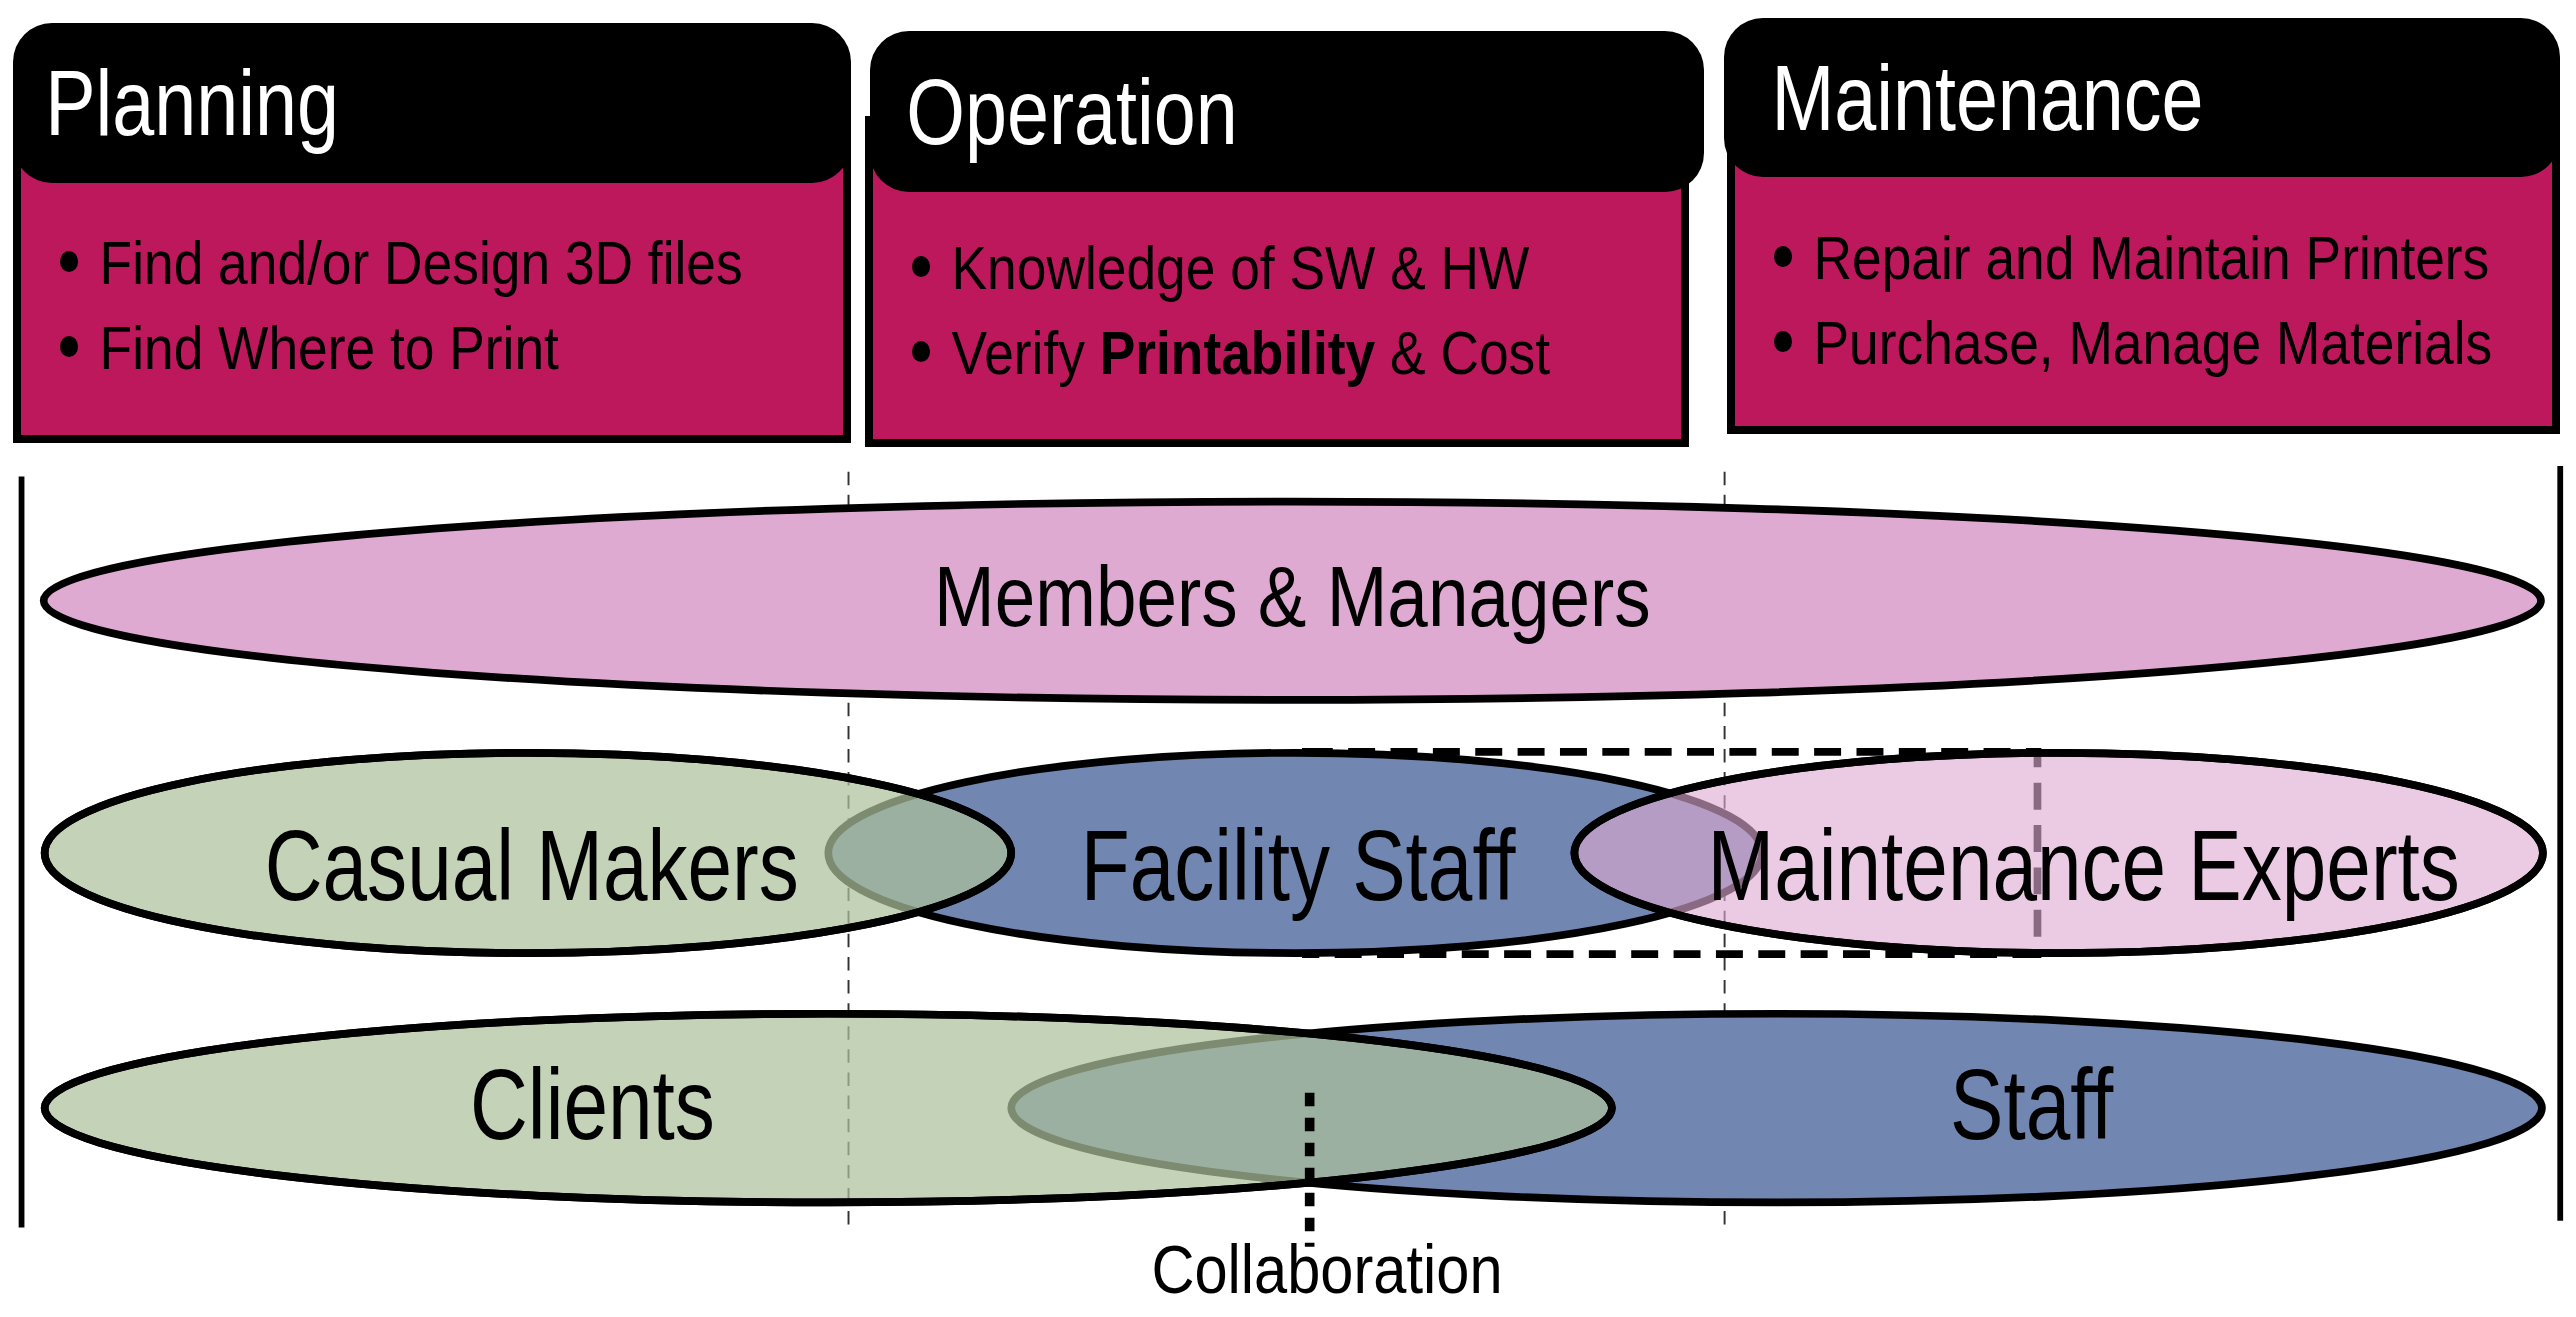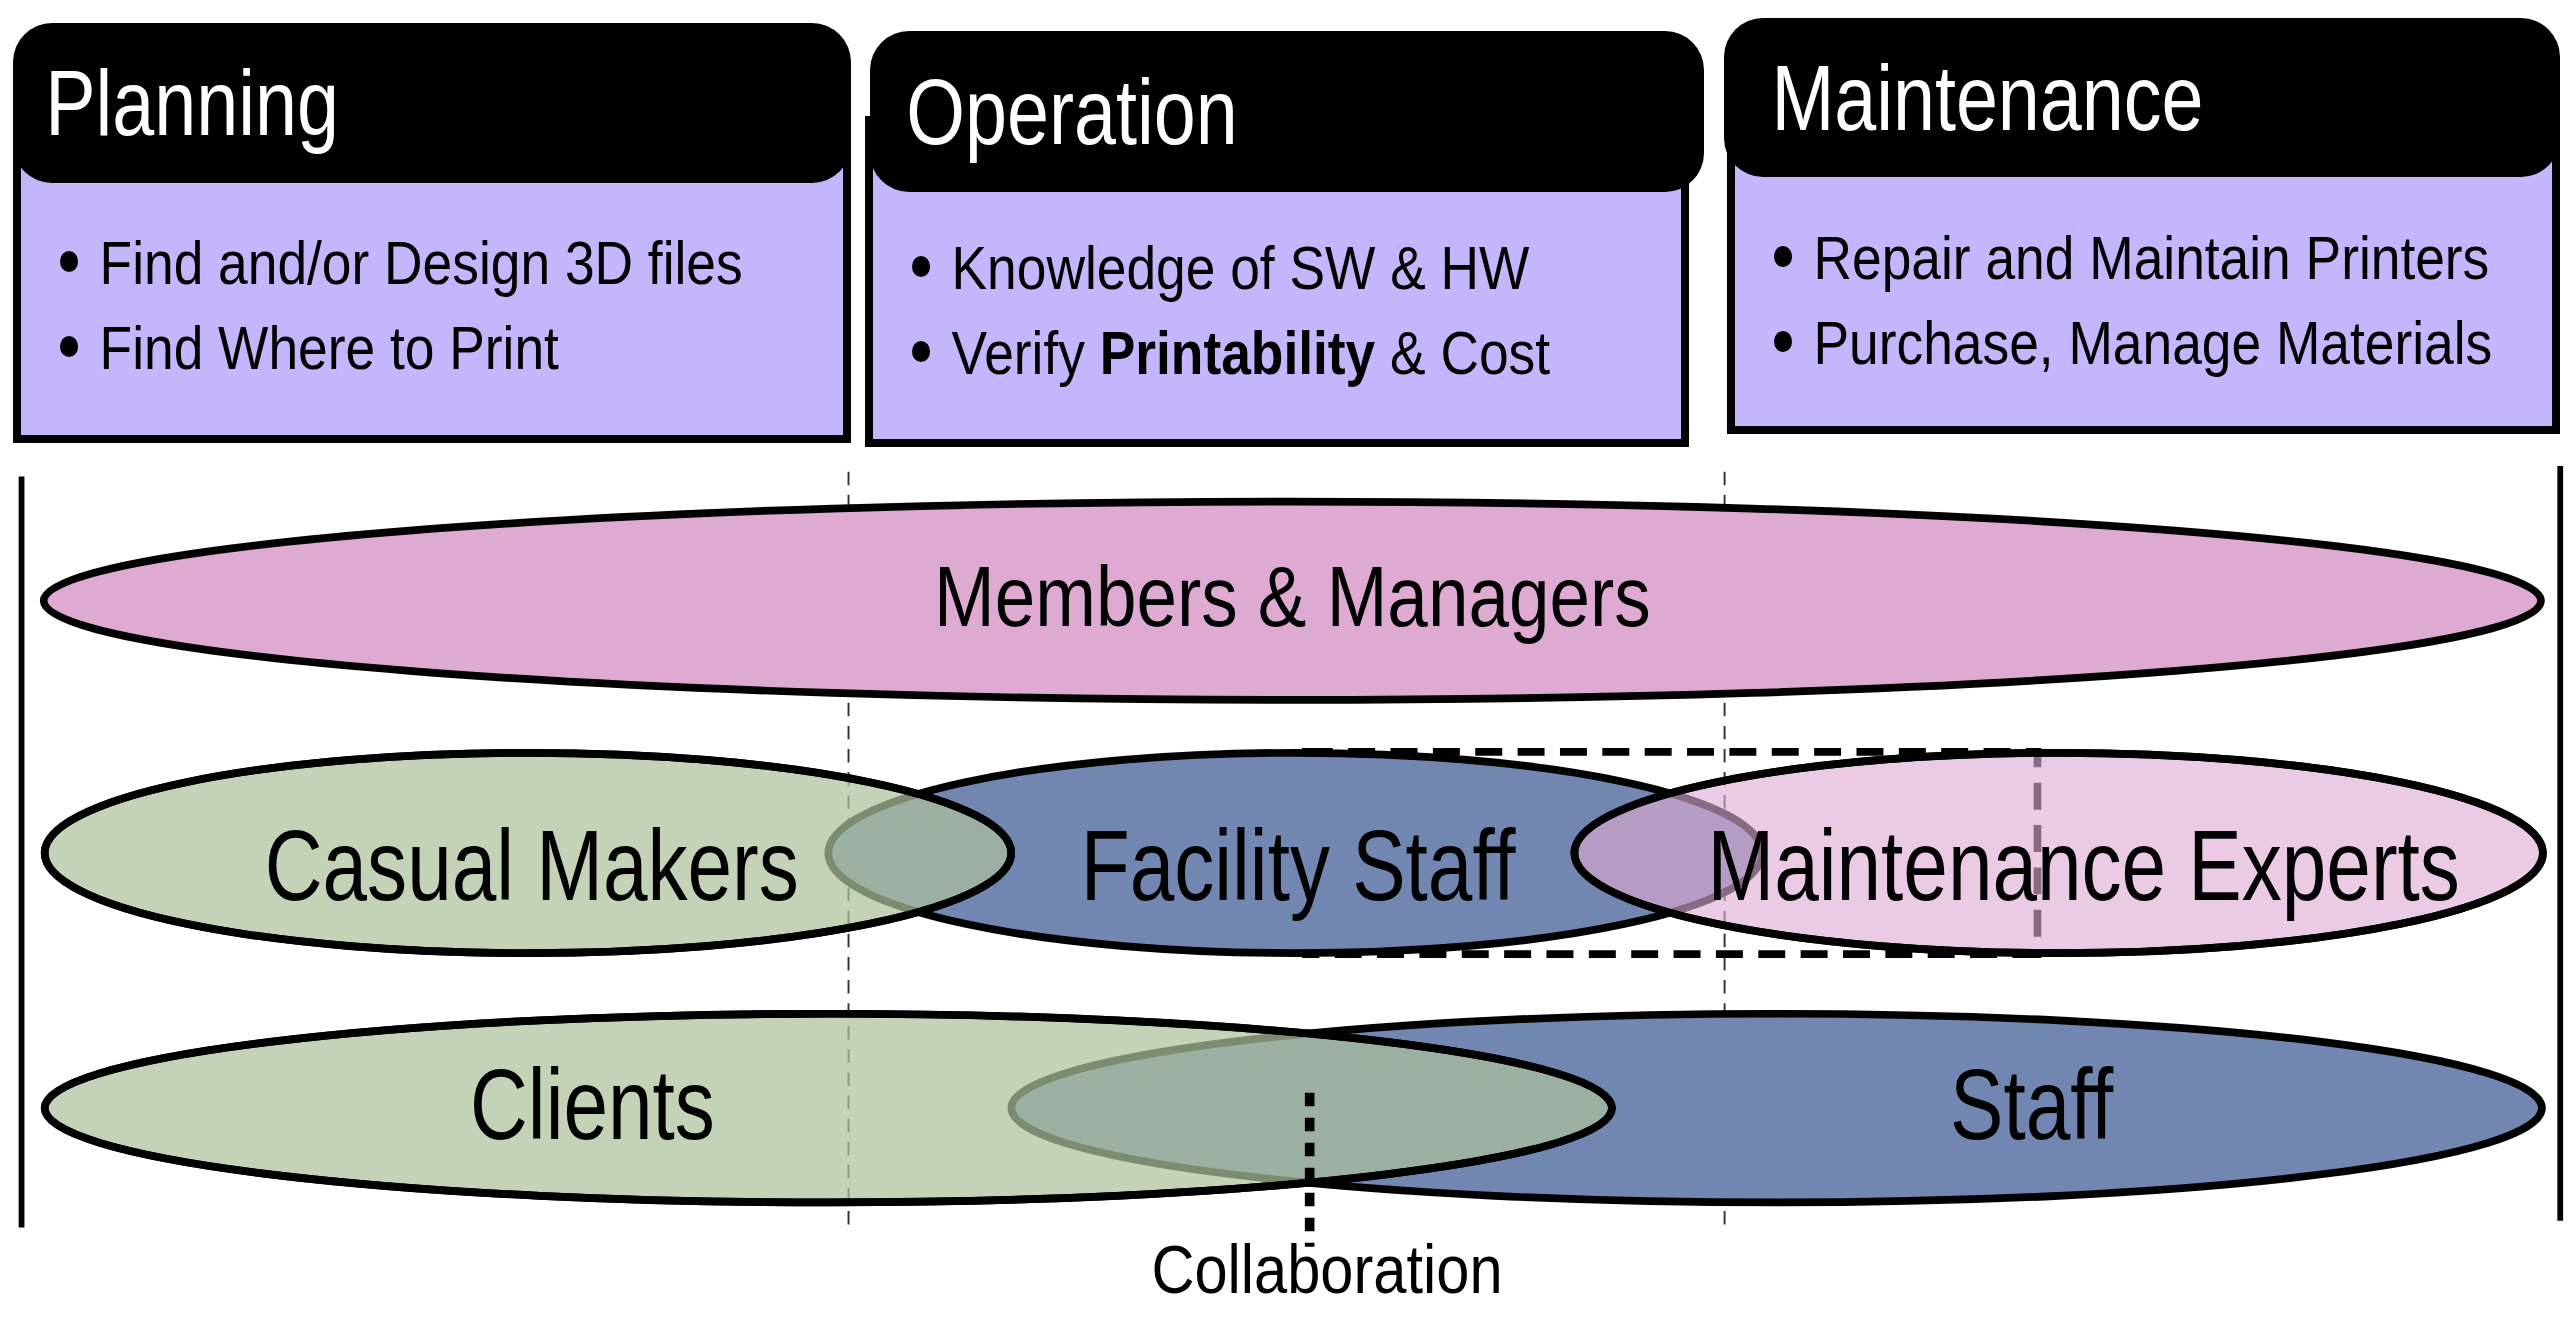--- a/index.html
+++ b/index.html
@@ -1,19 +1,19 @@
 <!DOCTYPE html>
 <html><head>
   <meta charset="utf-8">
   <style>
     html, body { margin: 0; padding: 0; background: #ffffff; }
     body { width: 2576px; height: 1317px; position: relative; overflow: hidden;
            font-family: "Liberation Sans", sans-serif; }
     .phase { position: absolute; }
-    .phase-body { position: absolute; background: #c4b5fd; border: 8.7px solid #000; box-sizing: border-box; }
+    .phase-body { position: absolute; background: #be185d; border: 8.7px solid #000; box-sizing: border-box; }
     .phase-head { position: absolute; background: #000; border-radius: 39px; box-sizing: border-box;
                   display: flex; align-items: center; justify-content: flex-start; }
     .phase-title { color: #fff; font-size: 92px; line-height: 1; white-space: nowrap;
                    display: inline-block; transform: scaleX(0.82); }
     .bullets { position: absolute; left: 35px; top: 217px; margin: 0; padding: 0; list-style: none; }
     .bullets li { font-size: 62px; line-height: 85px; white-space: nowrap; color: #000;
                   transform-origin: left center; transform: scaleX(0.86); display: block; }
     .bullets li .dot { display: inline-block; width: 21px; height: 21px; border-radius: 50%; background: #000;
                        vertical-align: middle; margin-right: 25px; position: relative; top: -5.8px; }
     .bullets li b { font-weight: bold; }

